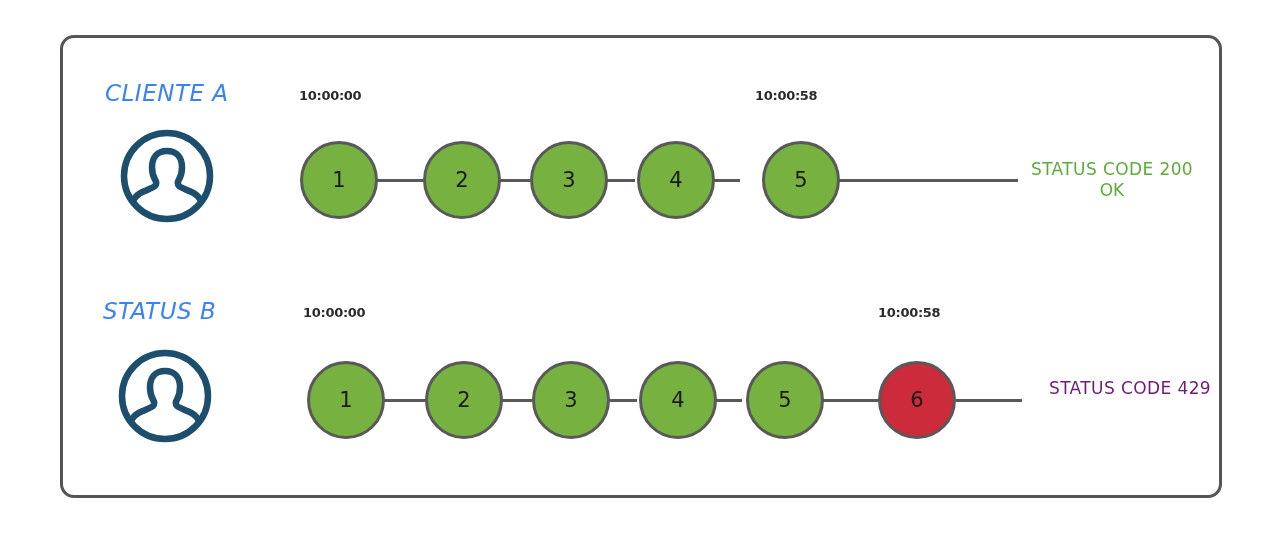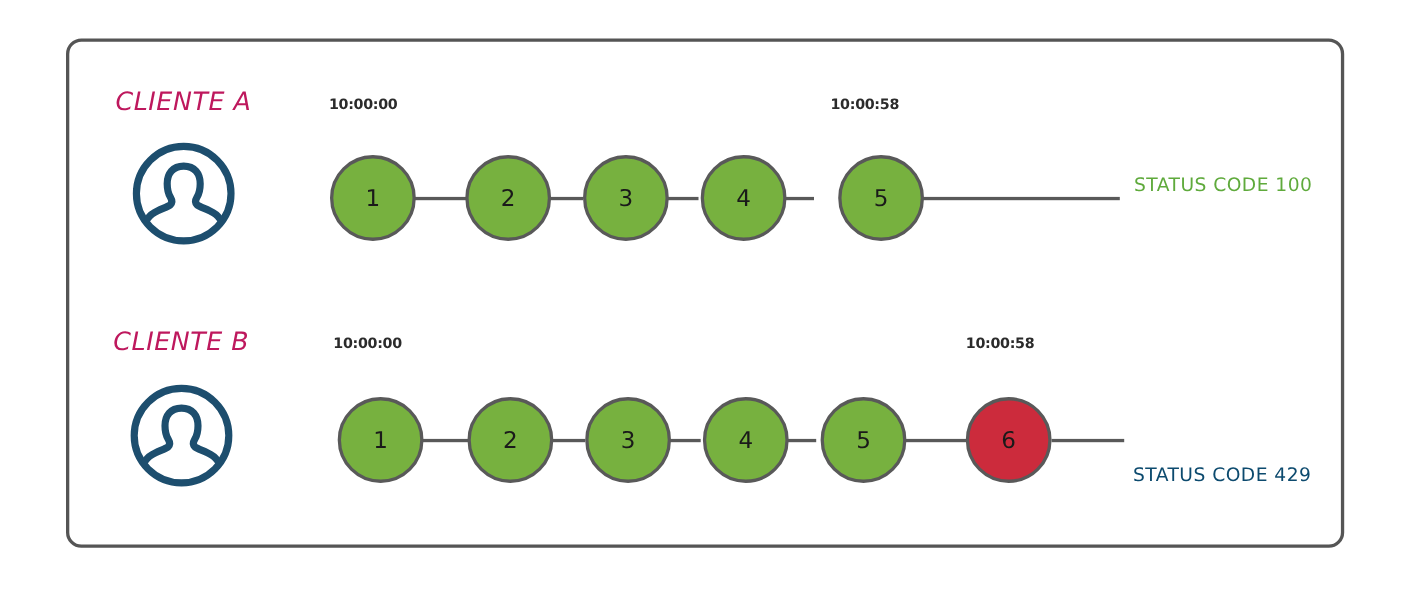--- a/index.html
+++ b/index.html
@@ -36,21 +36,21 @@
   }
 
   
   .client-label {
     position: absolute;
     font-family: "DejaVu Sans", sans-serif;
     font-size: 23px;
     font-weight: 400;
     font-style: italic;
     letter-spacing: 0.5px;
-    color: #be185d;
+    color: #3b82f6;
     white-space: nowrap;
   }
 
   
   .avatar {
     position: absolute;
     width: 96px;
     height: 96px;
   }
 
@@ -101,21 +101,21 @@
     font-size: 17px;
     letter-spacing: 0.4px;
     display: block;
   }
   .status .line2 {
     font-size: 16px;
     display: block;
   }
   .status.ok       { color: #5faa3c; text-align: center; }
   .status.ok .line2{ font-size: 17px; }
-  .status.fail     { color: #0c4a6e; text-align: left; margin-top: 44px; }
+  .status.fail     { color: #701a75; text-align: center; }
   .status.fail .line2 { font-style: italic; }
 </style>
 </head>
 <body>
 
 <div id="canvas">
 
   <div class="frame"></div>
 
   <div>
@@ -160,27 +160,28 @@
         <span>3</span>
       </div>
     <div class="node ok" style="left:637px; top:141px;">
         <span>4</span>
       </div>
     <div class="node ok" style="left:762px; top:141px;">
         <span>5</span>
       </div>
 
     <div class="status ok" style="left:1027px; top:159px; width:170px;">
-      <span class="line1">STATUS CODE 100</span>
+      <span class="line1">STATUS CODE 200</span>
+      <span class="line2">OK</span>
     </div>
   </div>
 
   <div>
 
-    <div class="client-label" style="left:103px; top:298px;">CLIENTE B</div>
+    <div class="client-label" style="left:103px; top:298px;">STATUS B</div>
 
     <div class="avatar" style="left:117px; top:348px;">
       <svg width="96" height="96" viewBox="0 0 96 96">
         <circle cx="48" cy="48" r="43" fill="none" stroke="#1d4e6e" stroke-width="6.5"></circle>
         <path d="M48 23
                  c -10 0 -15 7 -15 16
                  c 0 6 1.5 10 3 12.5
                  c 1.5 2.5 1.5 5 0 6.5
                  c -1.5 1.5 -6 3 -11.5 5.5
                  c -4.5 2 -7.5 4.5 -9.2 7.2

